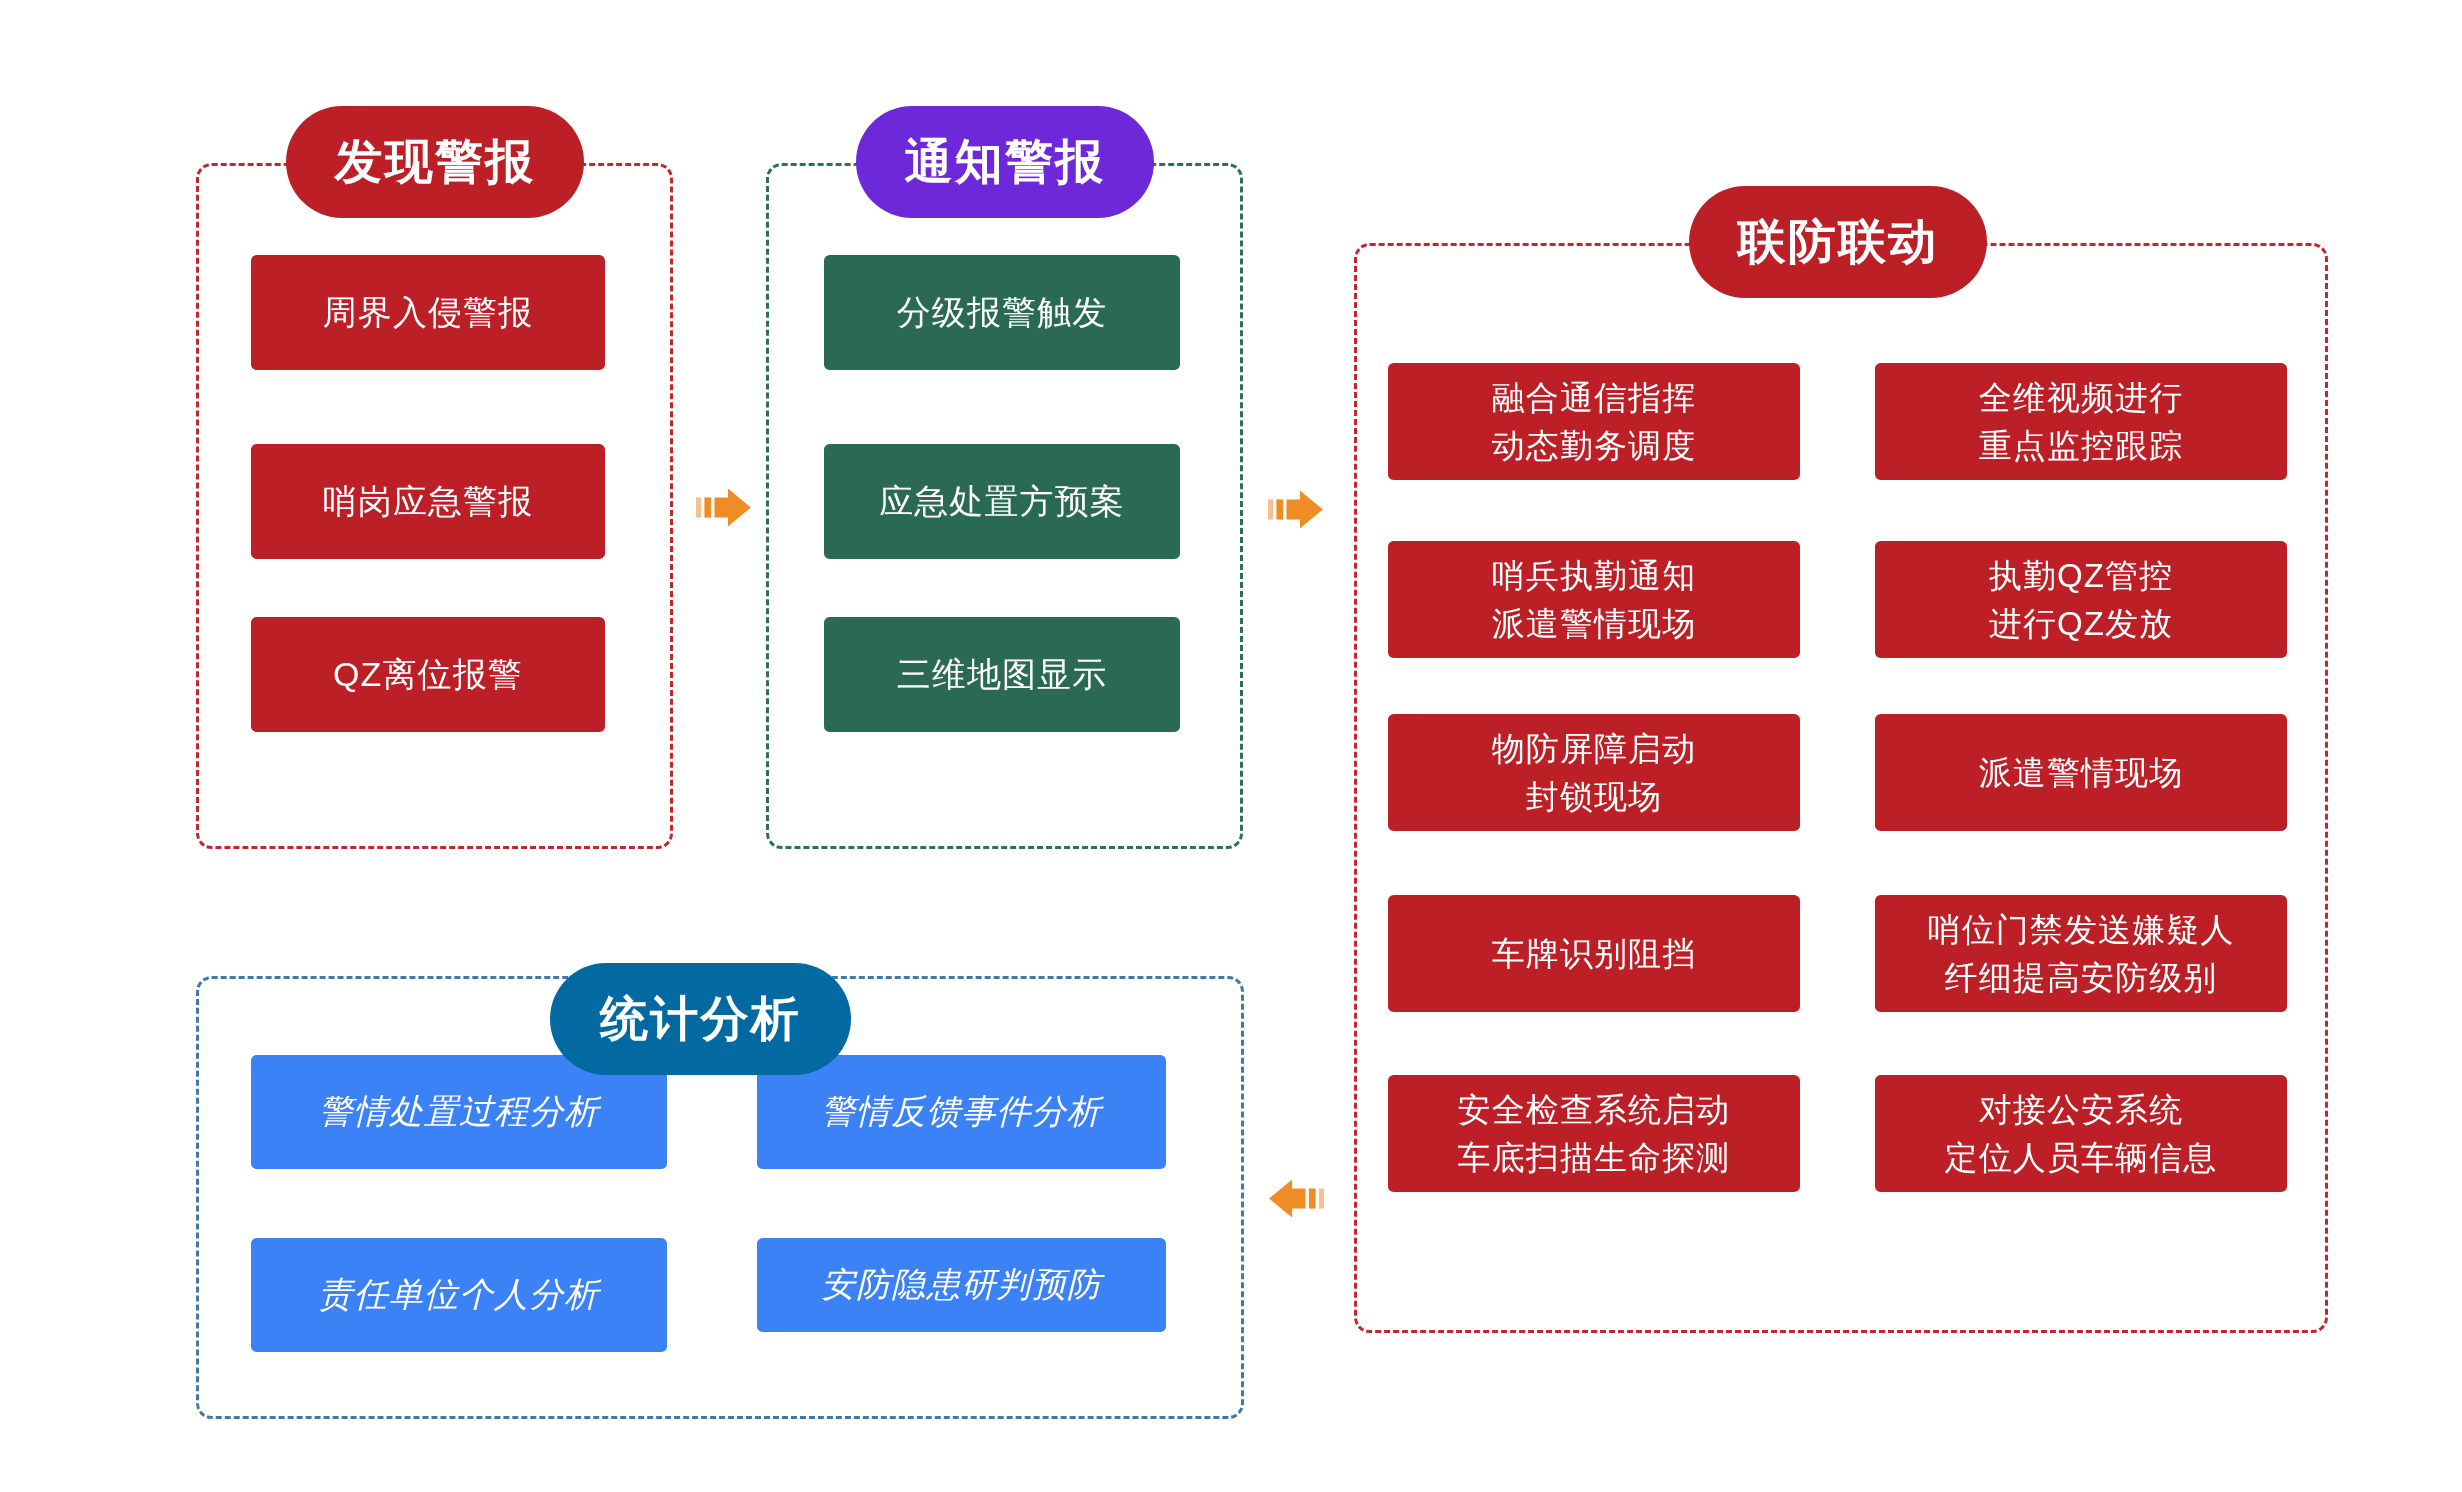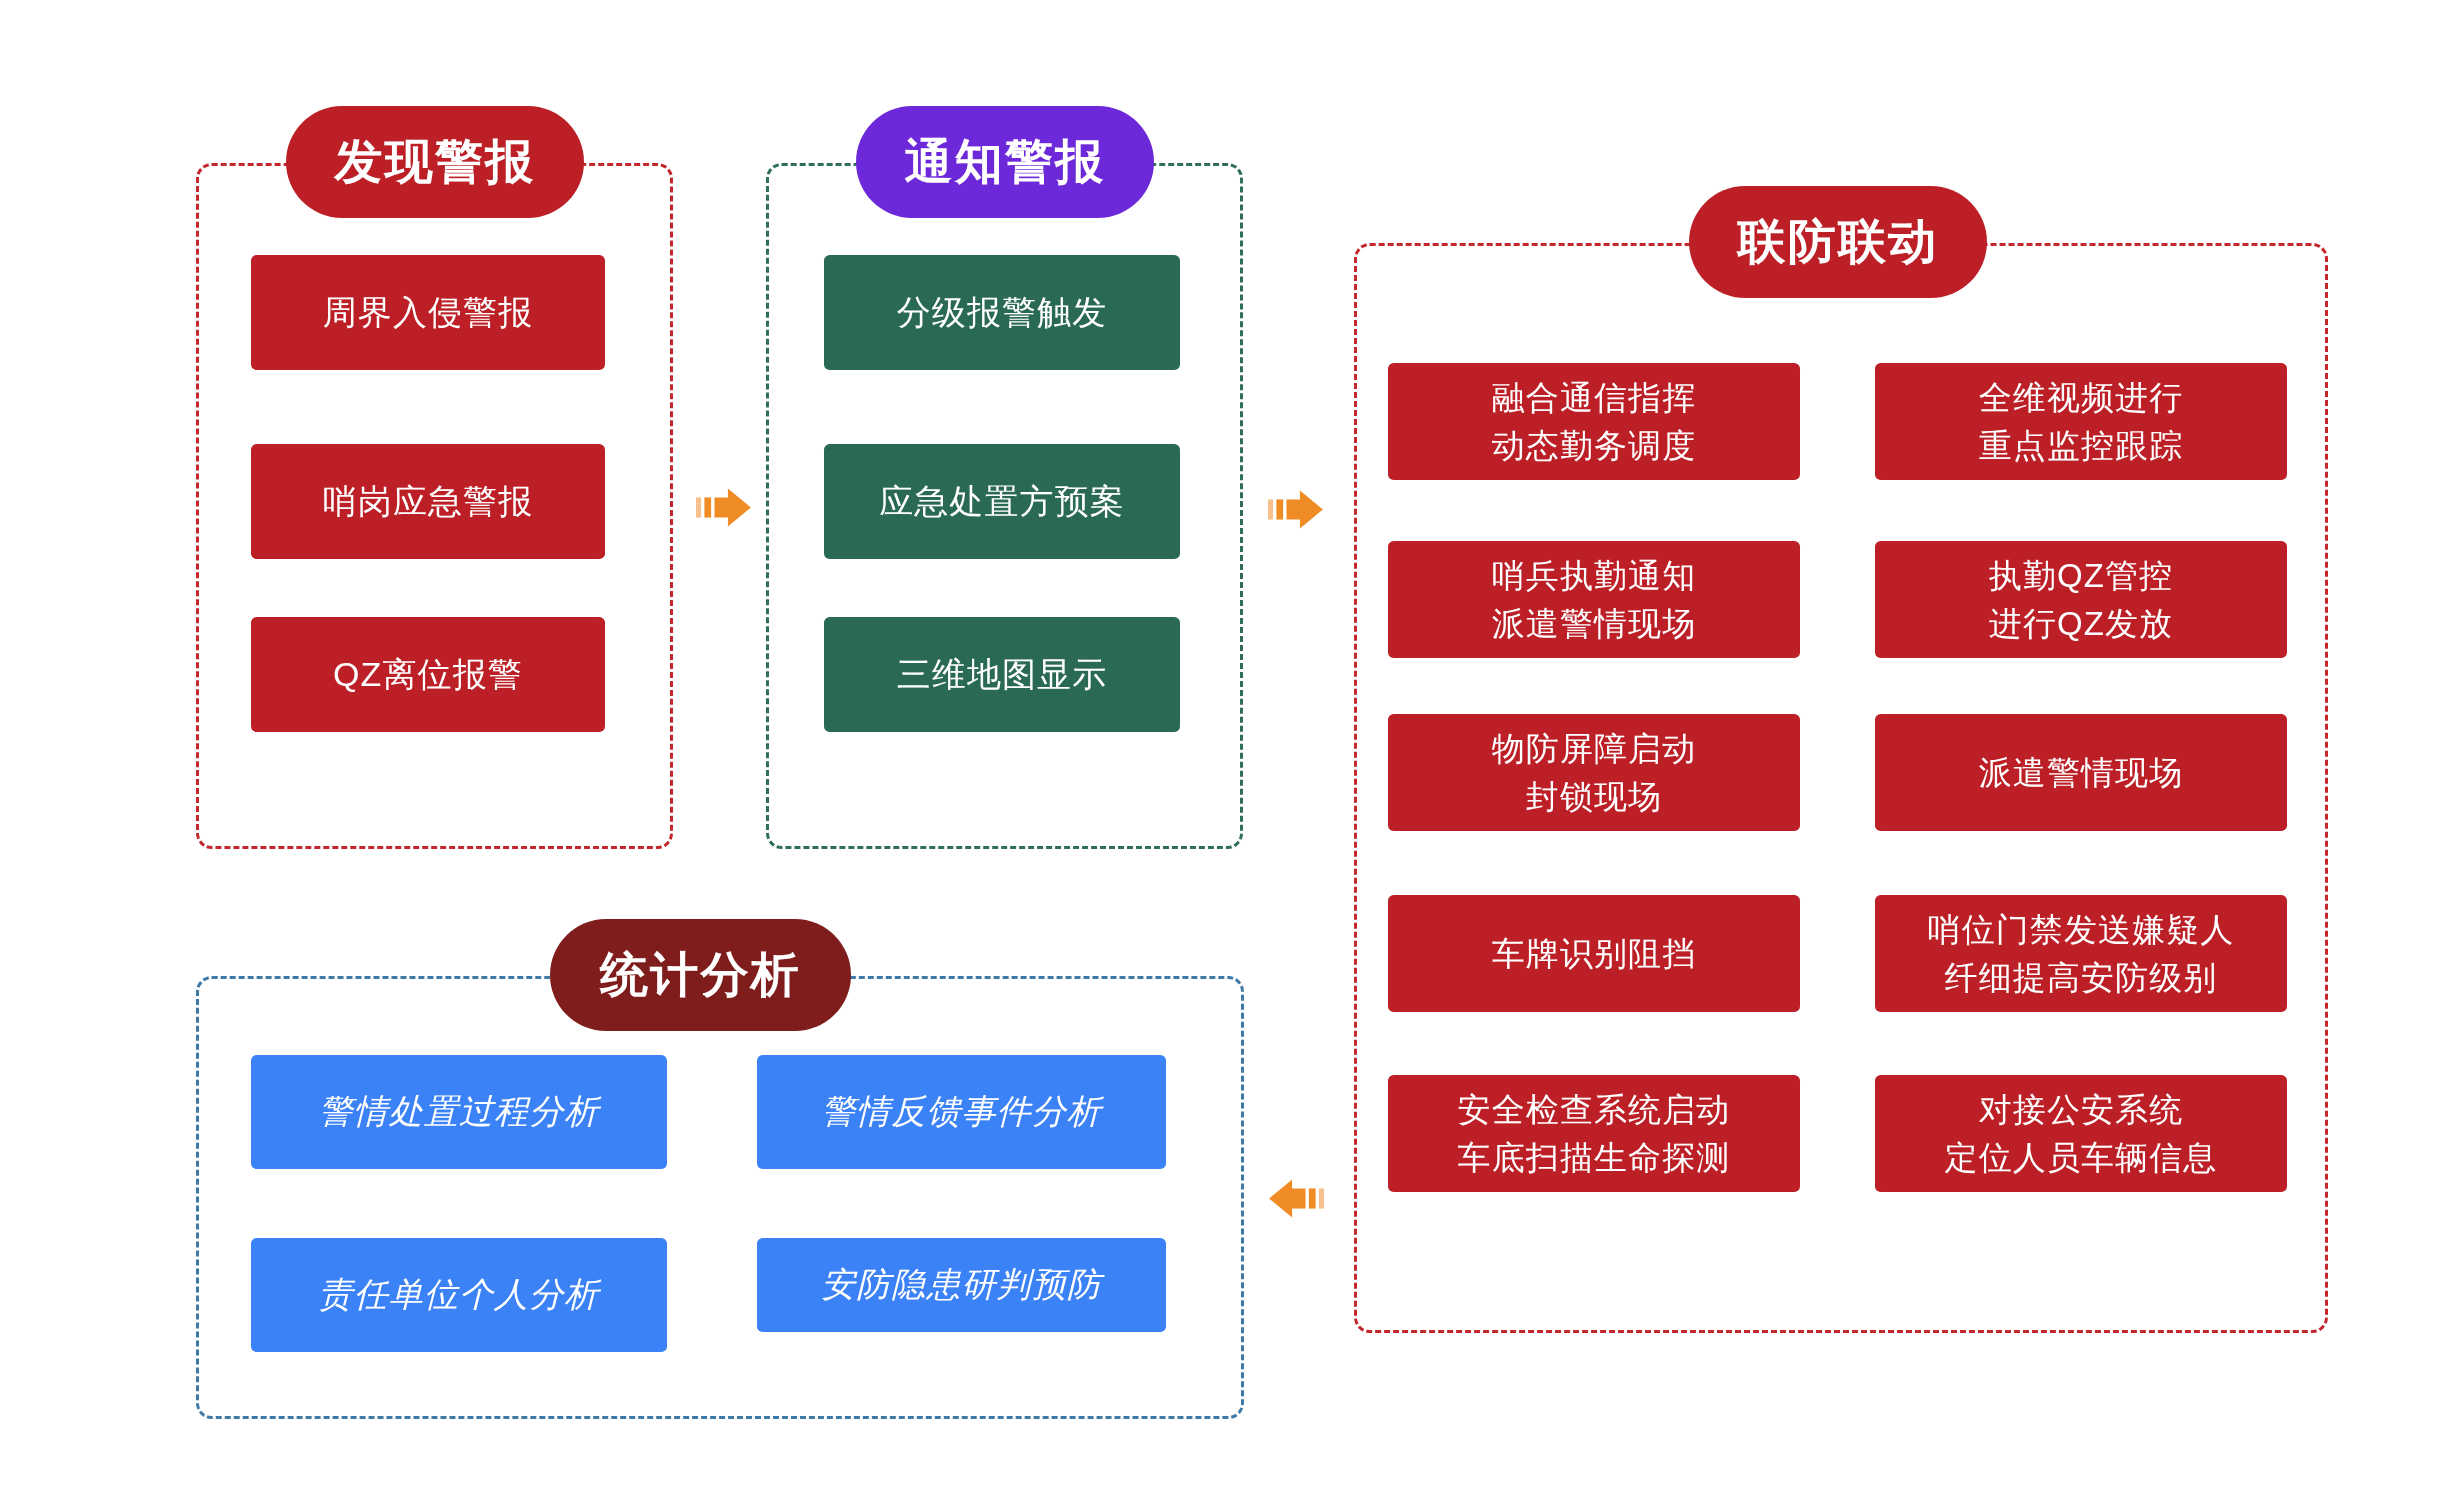--- a/index.html
+++ b/index.html
@@ -9,21 +9,21 @@
   }
   .panel { position:absolute; border:3.4px dashed #C3272C; border-radius:15.7px; }
   .panel.green  { border-color:#2F6E57; }
   .panel.blue   { border-color:#3F79A6; }
   .pill {
     position:absolute; height:112px; border-radius:67px; background:#BC2026;
     color:#ffffff; font-size:48px; font-weight:bold; letter-spacing:2.2px;
     display:flex; align-items:center; justify-content:center; z-index:2;
   }
   .pill.green { background:#6d28d9; }
-  .pill.blue  { background:#7f1d1d; }
+  .pill.blue  { background:#0369a1;margin-top:44px; }
   .node {
     position:absolute; background:#BC2026; color:#ffffff; border-radius:5.6px;
     display:flex; align-items:center; justify-content:center; text-align:center;
     font-size:34px; line-height:1.45; white-space:pre-line; letter-spacing:1.1px;
   }
   .node.green { background:#2A6A52; }
   .node.blue  { background:#3b82f6;font-style:italic; }
   .node.joint { font-size:33px; }
   .arrow { position:absolute; width:56px; height:49px; }
   .arrow.flip { transform:scaleX(-1); }

